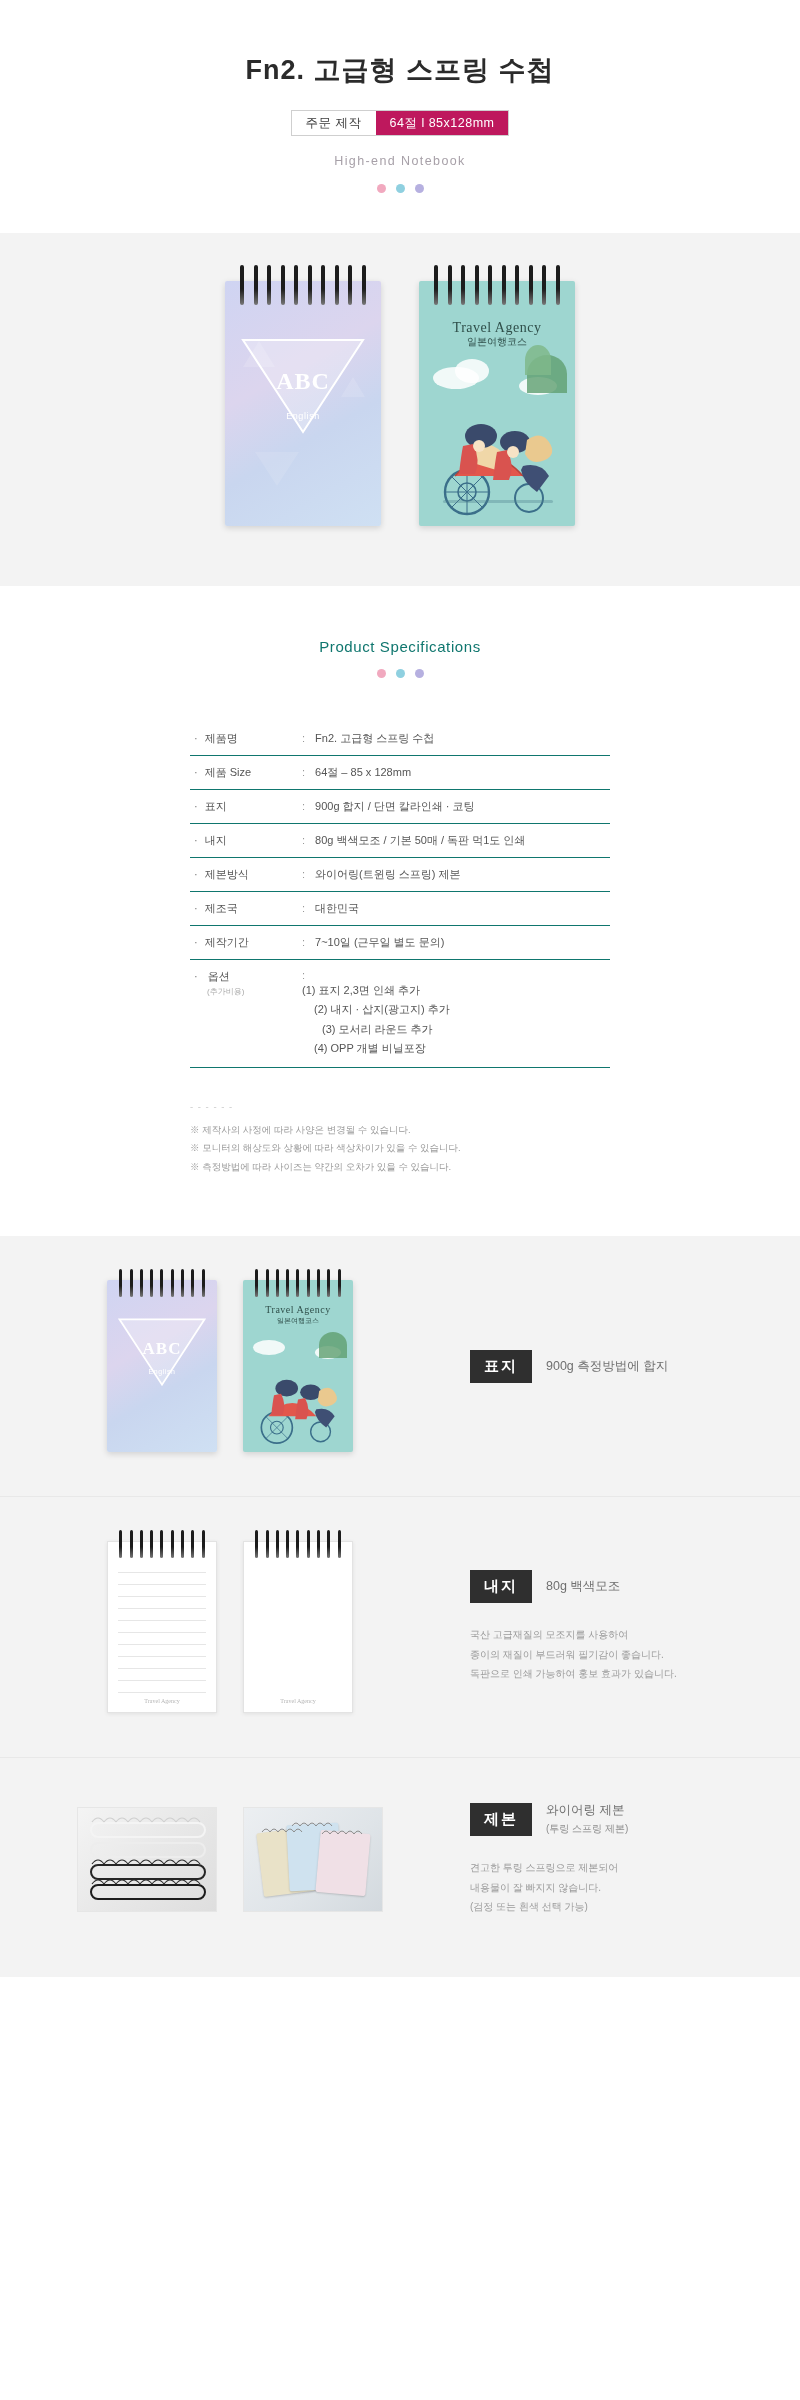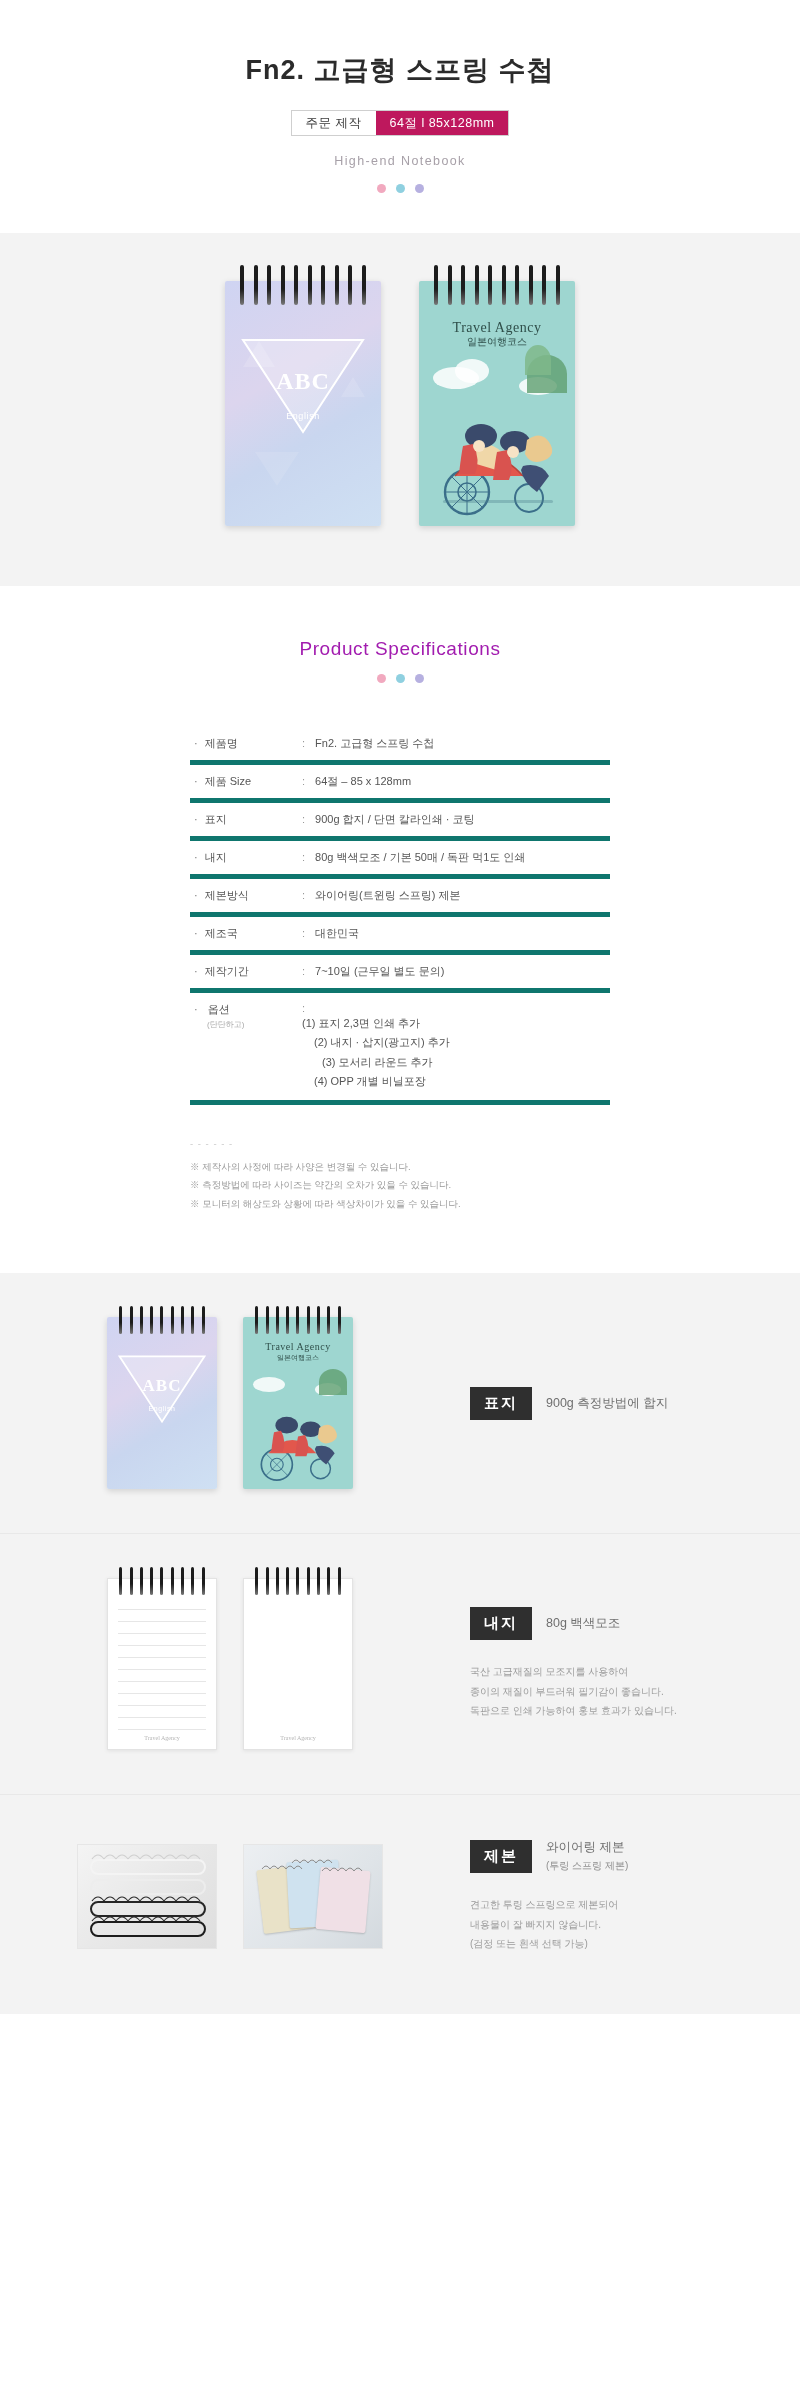--- a/index.html
+++ b/index.html
@@ -95,26 +95,26 @@
   }
   .travel-sub {
     position: absolute; width: 100%; top: 22%;
     text-align: center; color: #2f4f4a; font-size: 10px;
   }
   .cloud { position: absolute; background: #fff; border-radius: 50%; opacity: .85; }
   .hill { position: absolute; border-radius: 50% 50% 0 0; }
 
   
   .spec-wrap { padding: 52px 0 60px; text-align: center; }
-  .spec-title { font-size: 19px; color: #a21caf; letter-spacing: .6px; }
+  .spec-title { font-size: 15px; color: #0f766e; letter-spacing: .6px; }
   .spec-table {
     margin: 44px auto 0; width: 420px; text-align: left;
     border-collapse: collapse; font-size: 11px; color: #555;
   }
-  .spec-table td { padding: 9px 4px; vertical-align: top; border-bottom: 5px solid #0f766e; }
+  .spec-table td { padding: 9px 4px; vertical-align: top; border-bottom: 1px solid #0f766e; }
   .spec-table td.k { width: 108px; color: #555; white-space: nowrap; }
   .spec-table td.k::before { content: "·"; margin-right: 7px; color: #777; }
   .spec-table td.v::before { content: ":"; margin-right: 10px; color: #999; }
   .k-sub { display: block; font-size: 8px; color: #aaa; margin-left: 13px; margin-top: 2px; }
   .opt-line { display: block; line-height: 1.75; }
   .notes { margin: 30px auto 0; width: 420px; text-align: left; font-size: 9.5px; color: #9a9a9a; line-height: 1.95; }
   .notes .dash { letter-spacing: 1px; color: #c8c8c8; display:block; margin-bottom: 4px;}
 
   
   .feature { display: flex; align-items: center; padding: 44px 0; }
@@ -284,37 +284,37 @@
         <td class="k">제조국</td>
         <td class="v">대한민국</td>
       </tr>
       <tr>
         <td class="k">제작기간</td>
         <td class="v">7~10일 (근무일 별도 문의)</td>
       </tr>
       <tr>
         <td class="k">
           <span>옵션</span>
-          <span class="k-sub">(단단하고)</span>
+          <span class="k-sub">(추가비용)</span>
         </td>
         <td class="v">
           <span class="opt-line">(1) 표지 2,3면 인쇄 추가</span>
           <span class="opt-line" style="margin-left:12px;">(2) 내지 · 삽지(광고지) 추가</span>
           <span class="opt-line" style="margin-left:20px;">(3) 모서리 라운드 추가</span>
           <span class="opt-line" style="margin-left:12px;">(4) OPP 개별 비닐포장</span>
         </td>
       </tr>
     </tbody>
       </table>
 
     <div class="notes">
       <span class="dash">- - - - - -</span>
       <div>※ 제작사의 사정에 따라 사양은 변경될 수 있습니다.</div>
+      <div>※ 모니터의 해상도와 상황에 따라 색상차이가 있을 수 있습니다.</div>
       <div>※ 측정방법에 따라 사이즈는 약간의 오차가 있을 수 있습니다.</div>
-      <div>※ 모니터의 해상도와 상황에 따라 색상차이가 있을 수 있습니다.</div>
     </div>
   </div>
 
   <div class="band-gray">
     <div class="feature">
       <div class="imgs">
         <div class="nb" style="width:110px;">
           <div class="rings" style="height:28px;padding:0 5px;top:-11px;">
             <span class="ring" style="height:28px;width:3px"></span>
               <span class="ring" style="height:28px;width:3px"></span>

